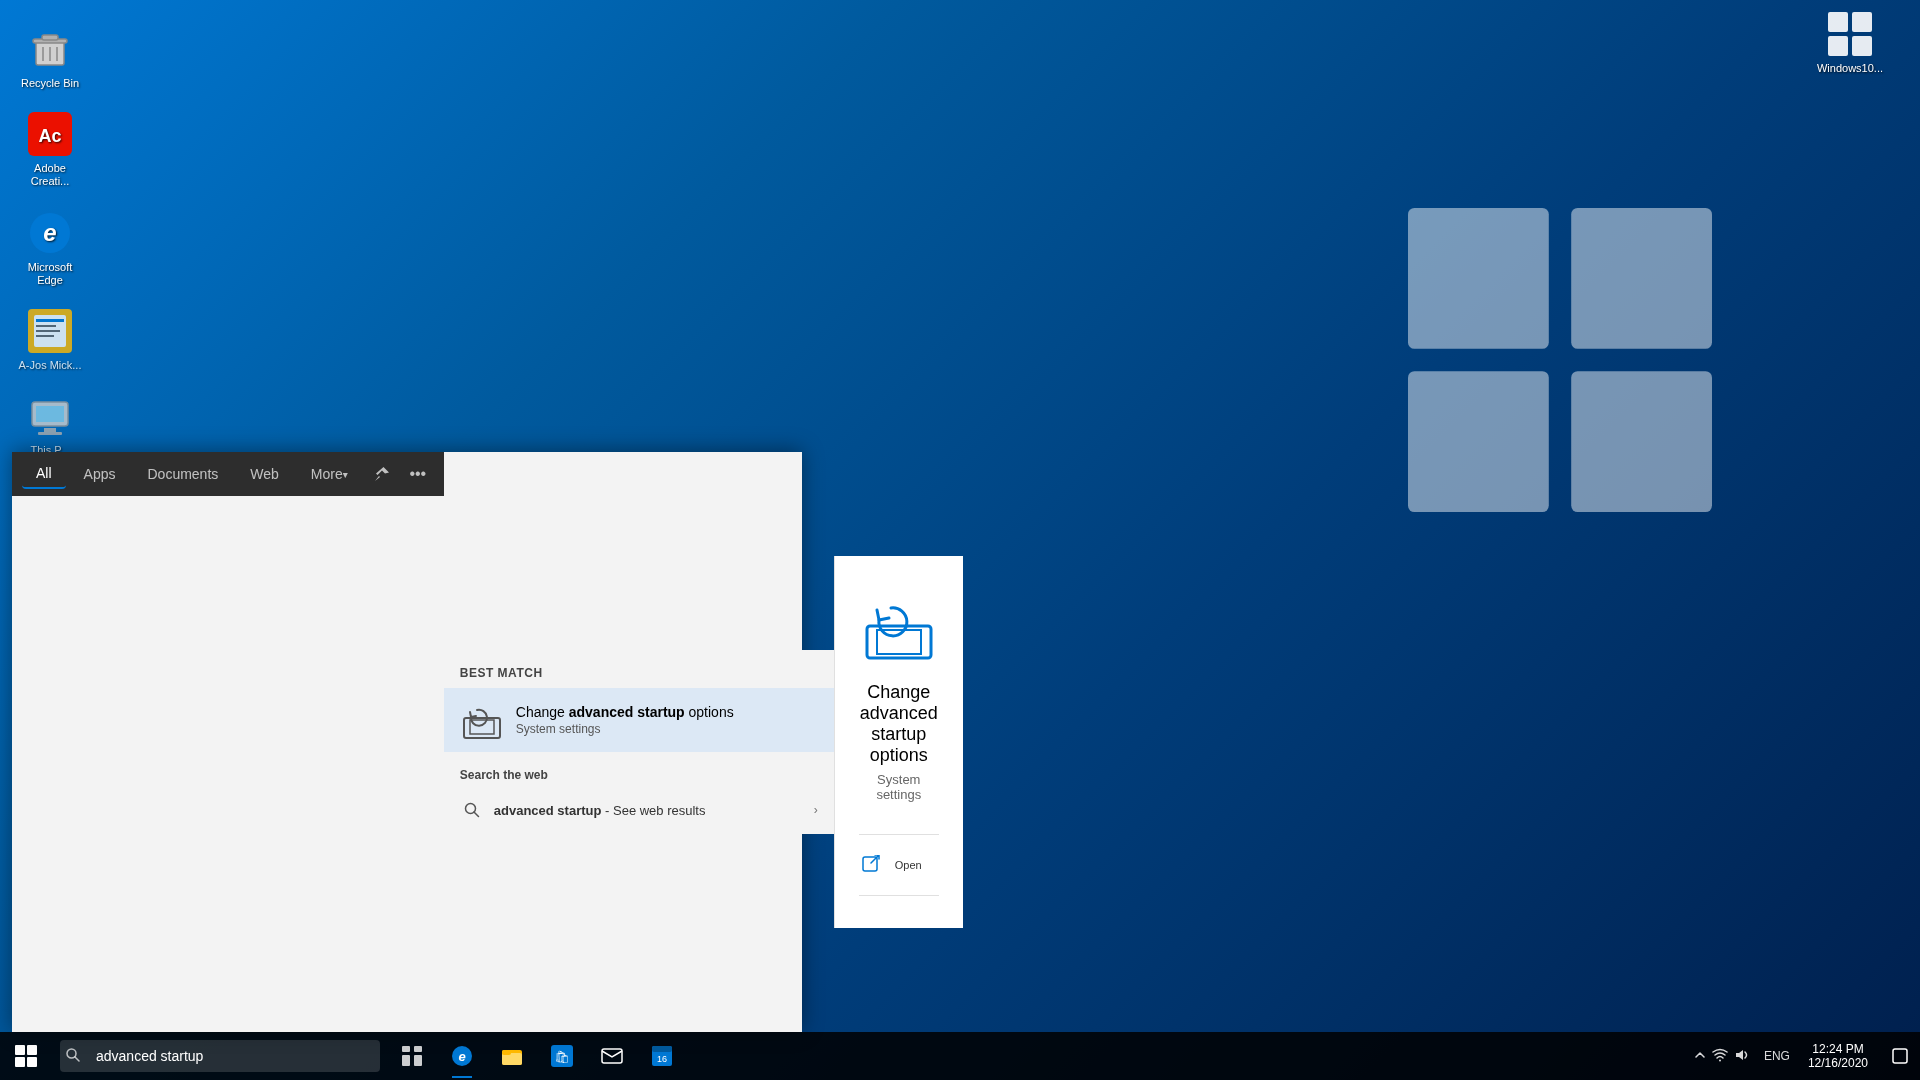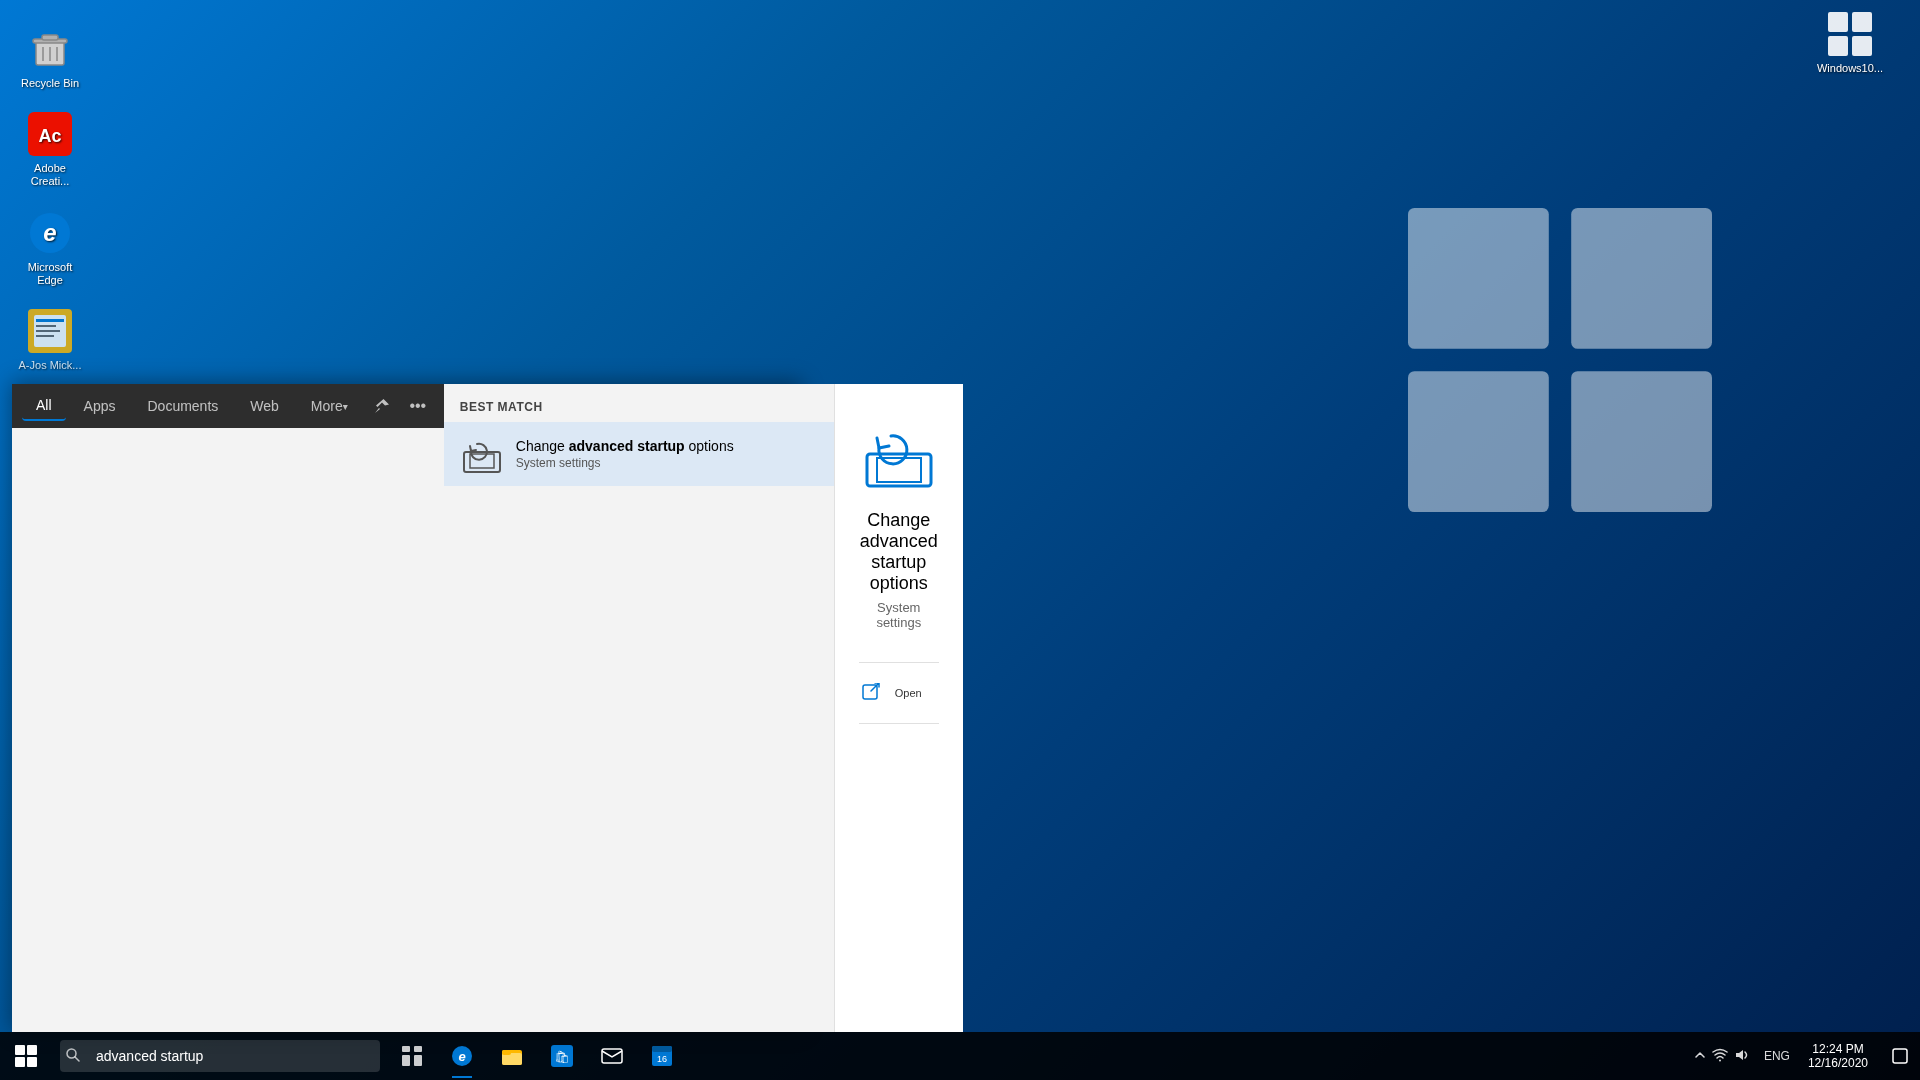--- a/index.html
+++ b/index.html
@@ -264,21 +264,22 @@
       justify-content: center;
       color: rgba(255,255,255,0.7);
       cursor: pointer;
       border-radius: 4px;
       font-size: 16px;
     }
 
     
     .search-results-container {
       display: flex;
-      height: 648px;
+      height: 580px;
+      align-items: center;
     }
 
     
     .search-left {
       width: 390px;
       background: #f3f3f3;
       display: flex;
       flex-direction: column;
       padding: 16px 0 0 0;
     }
@@ -618,20 +619,35 @@
             </svg>
           </div>
           <div class="best-match-text">
             <div class="best-match-title">
               Change <strong>advanced startup</strong> options
             </div>
             <div class="best-match-subtitle">System settings</div>
           </div>
         </div>
 
+        <div class="search-web-section">
+          <div class="search-web-label">Search the web</div>
+          <div class="search-web-item">
+            <div class="search-web-icon">
+              <svg width="16" height="16" viewBox="0 0 16 16">
+                <circle cx="6.5" cy="6.5" r="5" fill="none" stroke="#555" stroke-width="1.5"></circle>
+                <line x1="10" y1="10" x2="14.5" y2="14.5" stroke="#555" stroke-width="1.5" stroke-linecap="round"></line>
+              </svg>
+            </div>
+            <div class="search-web-text">
+              <span class="query">advanced startup</span><span> - See web results</span>
+            </div>
+            <div class="search-web-arrow">›</div>
+          </div>
+        </div>
       </div>
 
       <div class="search-right">
 
         <div class="result-detail-icon">
           <svg width="72" height="72" viewBox="0 0 72 72" fill="none" xmlns="http://www.w3.org/2000/svg">
 
             <rect x="4" y="36" width="64" height="32" rx="3" fill="none" stroke="#0078d4" stroke-width="3"></rect>
             <rect x="14" y="40" width="44" height="24" fill="none" stroke="#0078d4" stroke-width="2"></rect>
 

